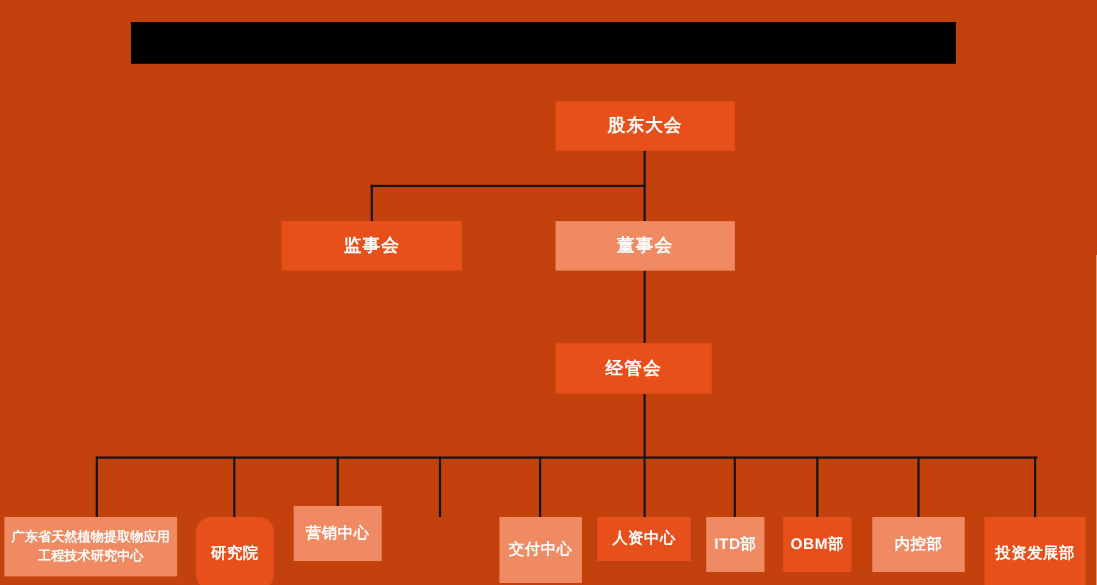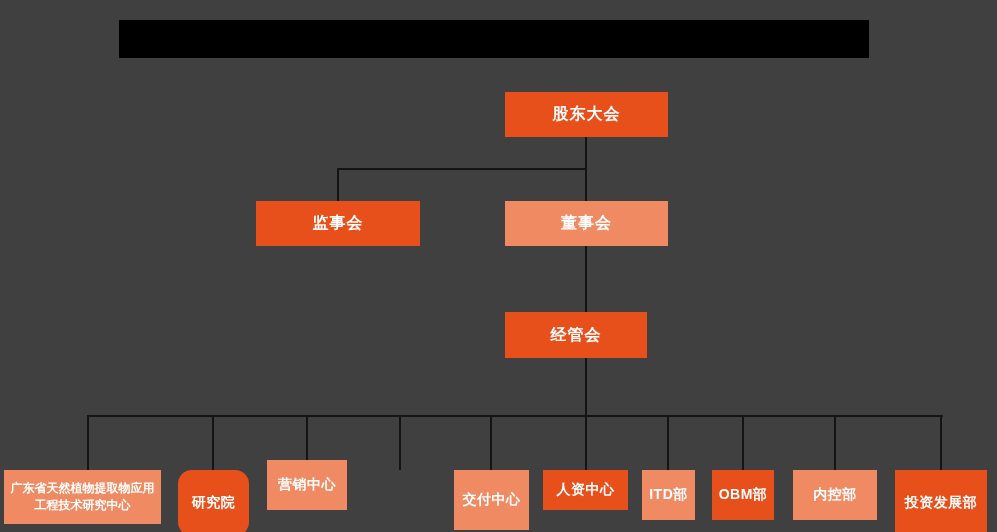--- a/index.html
+++ b/index.html
@@ -1,17 +1,17 @@
 <!DOCTYPE html>
 <html style="--dark: #E8501B; --light: #EF8A62; --line: #141414; --node-text: #FFFFFF;"><head>
 <meta charset="utf-8">
 <style>
   html,body{margin:0;padding:0;background:#ffffff;}
   body{font-family:"Liberation Sans","DejaVu Sans",sans-serif;}
-  #stage{position:relative;width:997px;height:532px;background:#404040;overflow:hidden;}
+  #stage{position:relative;width:997px;height:532px;background:#c2410c;overflow:hidden;}
   .header-bar{position:absolute;left:119px;top:20px;width:750px;height:38px;background:#000000;}
   .node{position:absolute;display:flex;align-items:center;justify-content:center;
         color:var(--node-text,#fff);font-weight:bold;text-align:center;box-sizing:border-box;}
   .node.dark{background:var(--dark,#E8501B);}
   .node.light{background:var(--light,#EF8A62);}
   .lv{font-size:16px;letter-spacing:1px;}
   .dept{font-size:14px;letter-spacing:0.5px;}
   .dept.small{font-size:12px;line-height:1.45;letter-spacing:0;padding:0 6px;}
   .line{position:absolute;background:var(--line,#141414);}
   .vline{width:2px;}

